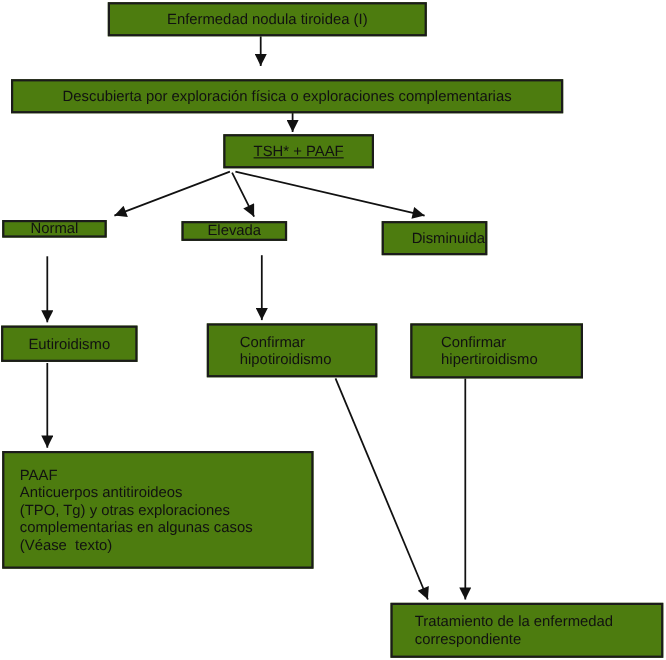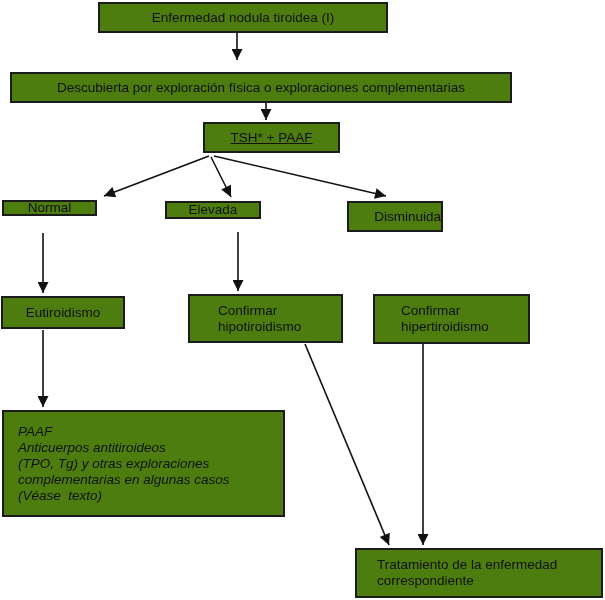--- a/index.html
+++ b/index.html
@@ -49,21 +49,21 @@
   
   #n-enfermedad   { left: 98px;  top: 2px;   width: 290px; height: 31px; }
   #n-descubierta  { left: 10px;  top: 72px;  width: 502px; height: 31px; }
   #n-tsh          { left: 203px; top: 122px; width: 137px; height: 31px; text-decoration: underline; }
   #n-normal       { left: 2px;   top: 200px; width: 95px;  height: 16px; justify-content: center; }
   #n-elevada      { left: 165px; top: 201px; width: 96px;  height: 18px; align-items: center; }
   #n-disminuida   { left: 347px; top: 201px; width: 96px;  height: 31px; align-items: flex-end; }
   #n-eutiroidismo { left: 1px;   top: 296px; width: 124px; height: 33px; align-items: center; }
   #n-hipo         { left: 188px; top: 294px; width: 155px; height: 49px; padding-left: 28px; }
   #n-hiper        { left: 373px; top: 294px; width: 157px; height: 50px; padding-left: 26px; }
-  #n-paaf         { left: 2px;   top: 410px; width: 283px; height: 107px; padding-left: 14px; font-style: italic; }
+  #n-paaf         { left: 2px;   top: 410px; width: 283px; height: 107px; padding-left: 14px; }
   #n-tratamiento  { left: 355px; top: 548px; width: 248px; height: 50px; padding-left: 20px; }
 </style>
 </head>
 <body>
 
 <div id="canvas">
 
   <svg id="edges" viewBox="0 0 605 600" xmlns="http://www.w3.org/2000/svg">
     <defs>
       <marker id="arrow" viewBox="0 0 10 10" refX="10" refY="5" markerWidth="13" markerHeight="11" markerUnits="userSpaceOnUse" orient="auto">

